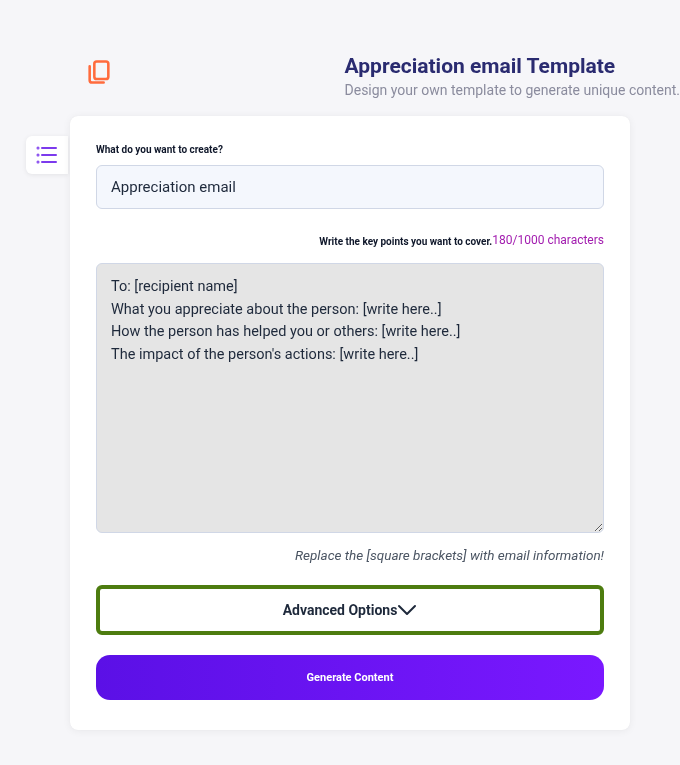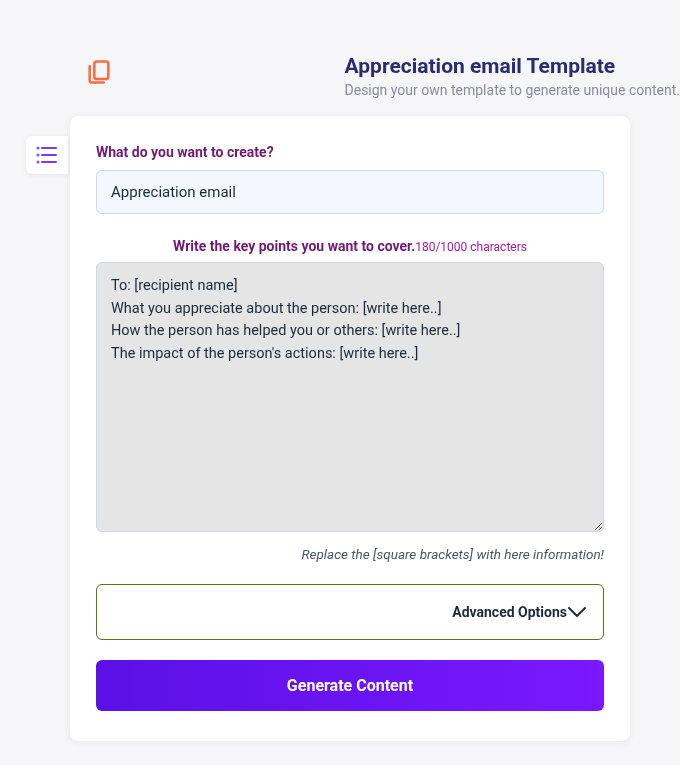--- a/index.html
+++ b/index.html
@@ -51,30 +51,30 @@
       border-radius: 6px 0 0 6px;
       box-shadow: 0 1px 5px rgba(0,0,0,0.08);
       display: flex;
       align-items: center;
       justify-content: center;
       cursor: pointer;
       z-index: 0;
     }
     .label {
       font-weight: 700;
-      font-size: 14px;
-      color: #701a75;
+      font-size: 10px;
+      color: #0f172a;
       margin-bottom: 10px;
       display: block;
     }
     .label-row {
       display: flex;
-      justify-content: center;
+      justify-content: flex-end;
       align-items: flex-end;
-      margin-bottom: 8px;
+      margin-bottom: 16px;
     }
     .char-counter {
       font-size: 12px;
       color: #a21caf;
     }
     .input-field {
       width: 100%;
       background: #f4f7fd;
       border: 1px solid #d0d7e6;
       border-radius: 6px;
@@ -99,42 +99,42 @@
     }
     .helper {
       text-align: right;
       font-style: italic;
       color: #4b5563;
       font-size: 13.5px;
       margin-top: 10px;
     }
     .section { margin-bottom: 24px; }
     .accordion {
-      border: 1px solid #4d7c0f;
+      border: 4px solid #4d7c0f;
       border-radius: 6px;
-      padding: 19px 16px;
+      padding: 13px 16px;
       display: flex;
-      justify-content: flex-end;
+      justify-content: center;
       align-items: center;
       cursor: pointer;
       margin-bottom: 20px;
     }
     .accordion span {
       font-weight: 700;
       font-size: 14px;
       color: #1e293b;
     }
     .generate-btn {
       width: 100%;
       padding: 16px 0;
       border: none;
-      border-radius: 6px;
+      border-radius: 14px;
       background: linear-gradient(90deg, #5b10e6 0%, #7a18ff 100%);
       color: #fff;
-      font-size: 16px;
+      font-size: 11px;
       font-weight: 700;
       cursor: pointer;
       font-family: inherit;
     }
   </style>
 </head>
 <body>
 
 <div class="side-tab">
   <svg width="22" height="18" viewBox="0 0 22 18">
@@ -171,21 +171,21 @@
 
   <div class="section" style="margin-bottom:0;">
     <div class="label-row">
       <label class="label" style="margin-bottom:0;">Write the key points you want to cover.</label>
       <span class="char-counter">180/1000 characters</span>
     </div>
     <textarea class="textarea-field" style="">To: [recipient name]
 What you appreciate about the person: [write here..]
 How the person has helped you or others: [write here..]
 The impact of the person's actions: [write here..]</textarea>
-    <div class="helper">Replace the [square brackets] with here information!</div>
+    <div class="helper">Replace the [square brackets] with email information!</div>
   </div>
 
   <div style="height:22px;"></div>
 
   <div class="accordion">
     <span>Advanced Options</span>
     <svg width="20" height="12" viewBox="0 0 20 12">
       <path d="M2 2 L10 10 L18 2" stroke="#1e293b" stroke-width="2" fill="none" stroke-linecap="round" stroke-linejoin="round"></path>
     </svg>
   </div>

